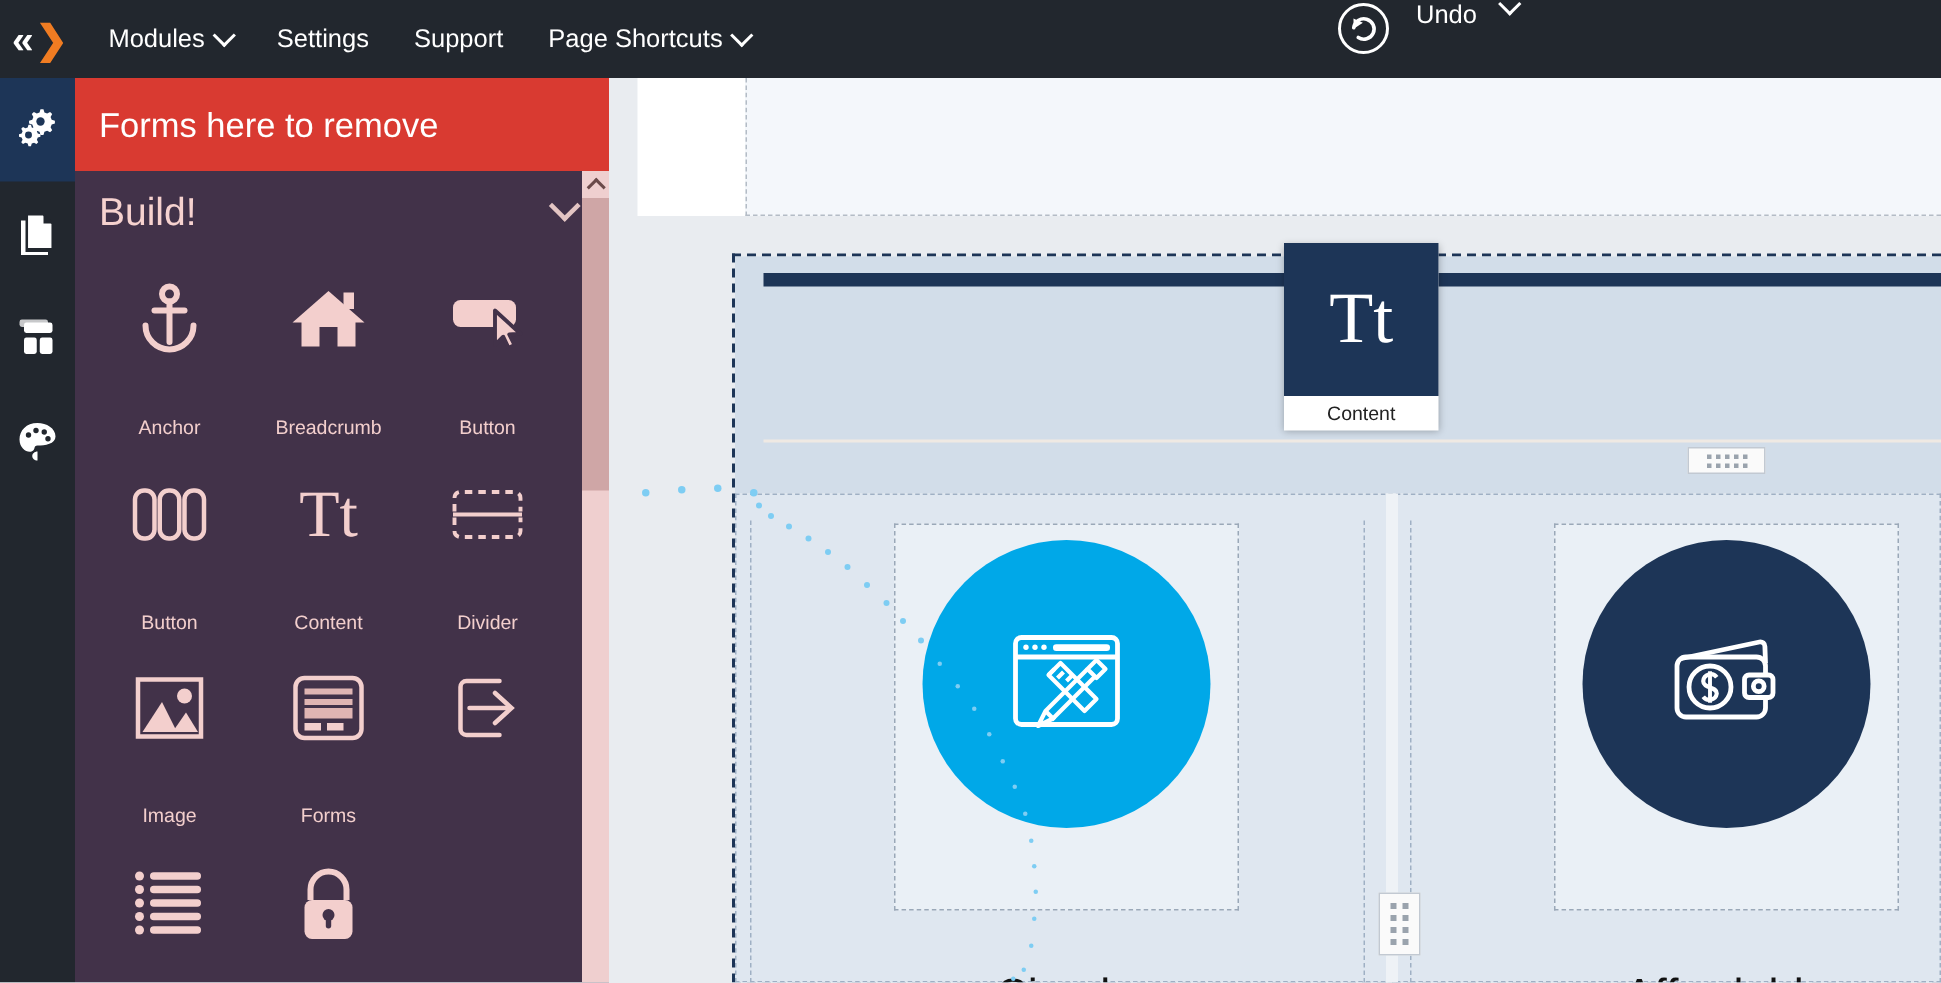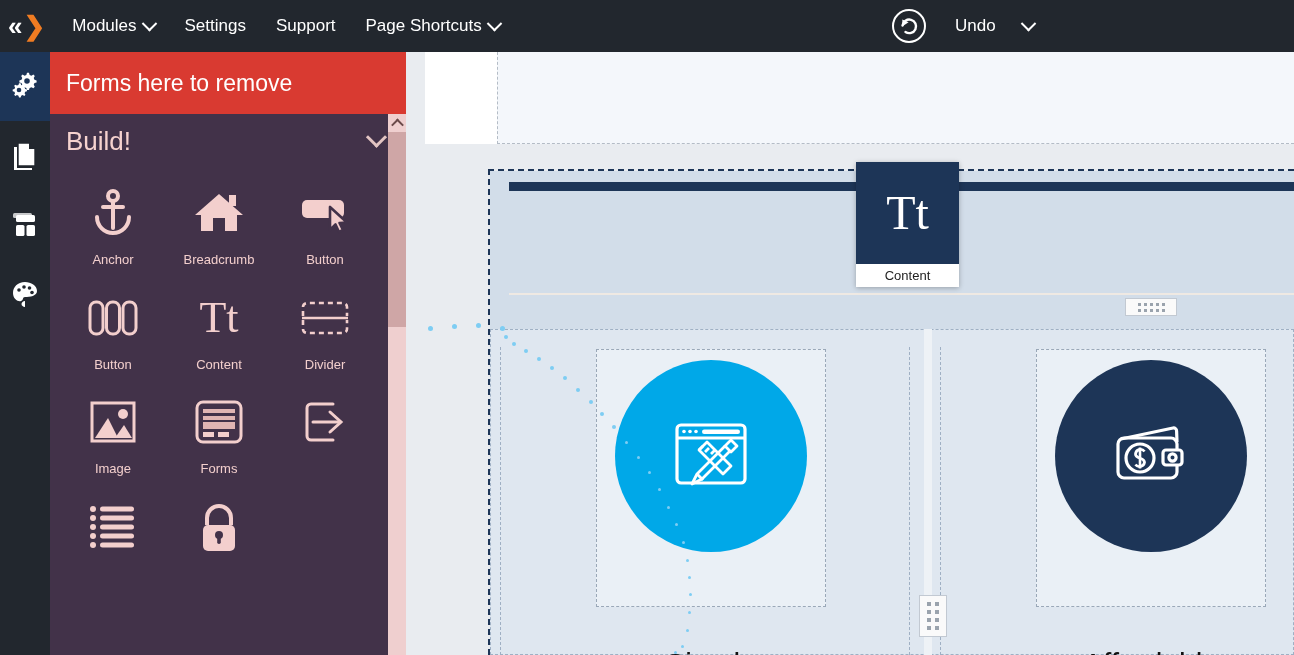--- a/index.html
+++ b/index.html
@@ -21,21 +21,21 @@
   #logo .rchev{ color:#f07c22; font-weight:bold; margin-left:3px; }
   .menu-item{
     color:#ffffff; font-size:17px; padding:0 15px; height:52px;
     display:flex; align-items:center; gap:7px; cursor:pointer; white-space:nowrap;
   }
   .caret{ display:inline-block; width:11px; height:11px;
     border-right:2px solid #fff; border-bottom:2px solid #fff;
     transform:rotate(45deg) translate(-2px,-2px); }
   #undo-group{
     position:absolute; left:890px; top:0; height:52px;
-    display:flex; align-items:center; gap:27px; cursor:pointer; color:#fff;
+    display:flex; align-items:flex-start; gap:16px; cursor:pointer; color:#fff;
   }
   #undo-icon{ width:38px; height:38px; }
   #undo-label{ font-size:17px; }
 
   
   #rail{
     position:absolute; left:0; top:52px; width:50px; height:603px;
     background:#22272e;
   }
   .rail-btn{
@@ -64,20 +64,21 @@
   #panel-head .pcaret{ width:15px; height:15px;
     border-right:3px solid #e3c5c3; border-bottom:3px solid #e3c5c3;
     transform:rotate(45deg) translate(-3px,-3px); }
   #module-grid{
     display:grid; grid-template-columns:repeat(3,1fr);
     row-gap:6px; padding:6px 10px 0 10px; width:338px;
   }
   .module{
     display:flex; flex-direction:column; align-items:center; cursor:grab;
     padding:6px 0 4px 0;
+    gap:25px;
   }
   .module .mi{ height:66px; display:flex; align-items:center; justify-content:center; }
   .module .ml{ color:#f3cfcd; font-size:13px; text-align:center; line-height:1.35;
                margin-top:5px; }
 
   
   #sb-track{
     position:absolute; left:388px; top:114px; width:18px; height:541px;
     background:#efcfcf;
   }

